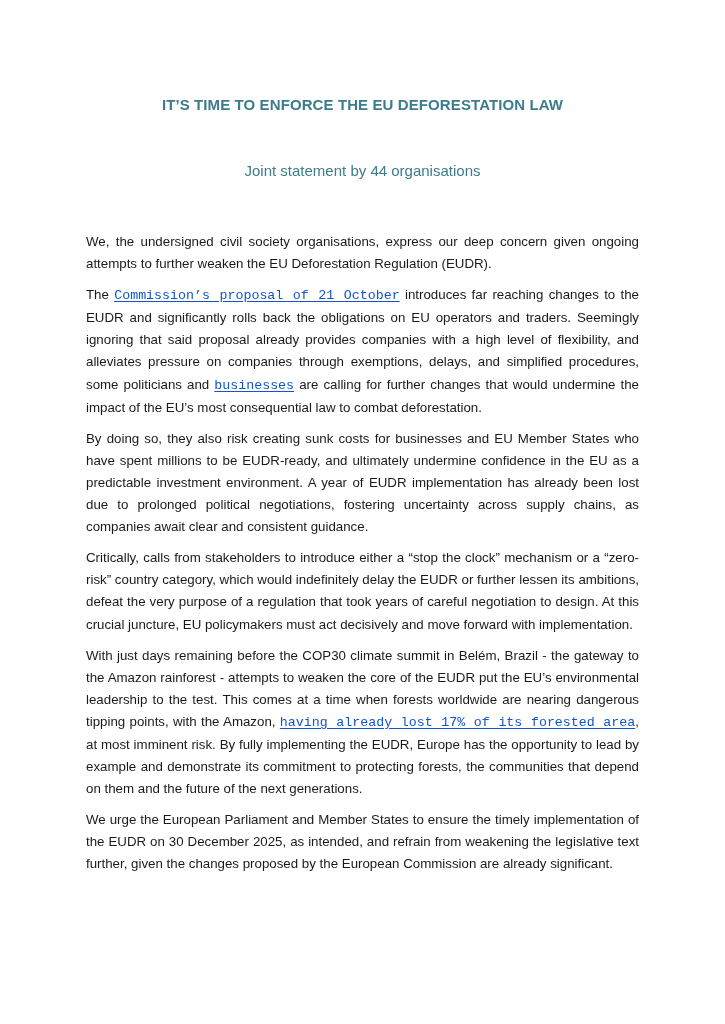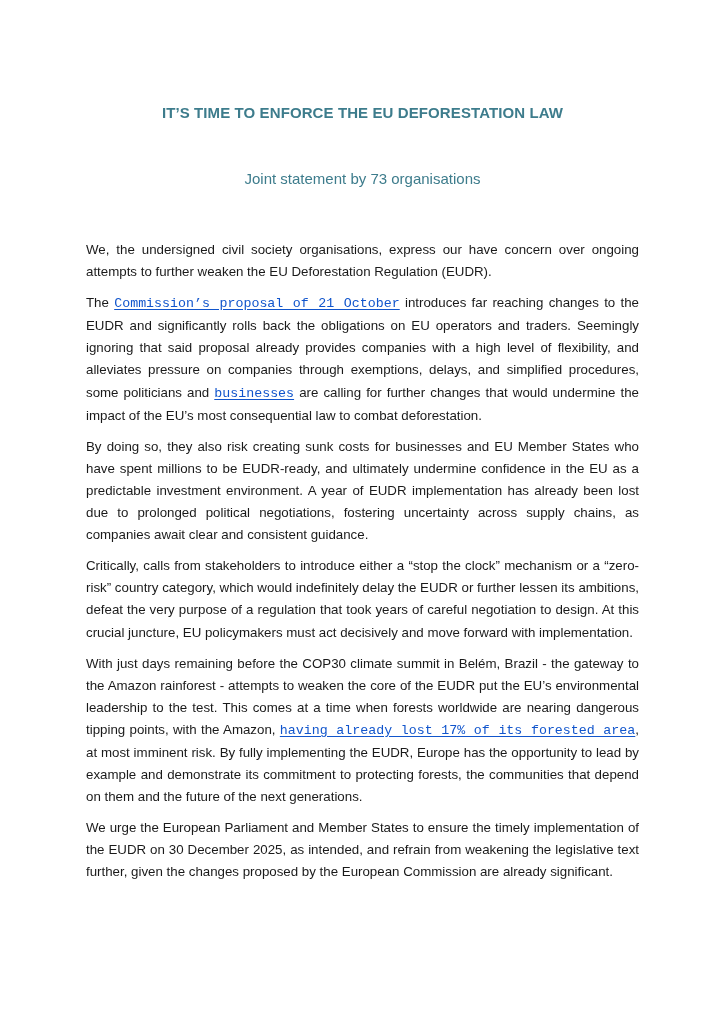--- a/index.html
+++ b/index.html
@@ -13,21 +13,21 @@
     overflow: hidden;
     font-family: "Liberation Sans", sans-serif;
     color: #000000;
   }
   .page {
     position: relative;
     width: 725px;
     height: 1024px;
     background: #ffffff;
     box-sizing: border-box;
-    padding: 16px 86px;
+    padding: 8px 86px;
     border-radius: 30px;
   }
   .doc-title {
     margin: 0;
     padding-top: 86px;
     text-align: center;
     font-size: 15px;
     font-weight: bold;
     letter-spacing: 0.1px;
     color: #3d7c8c;
@@ -64,25 +64,25 @@
     font-family: Liberation Mono, monospace;
   }
 </style>
 </head>
 <body>
 
 <div class="page">
 
   <h1 class="doc-title">IT’S TIME TO ENFORCE THE EU DEFORESTATION LAW</h1>
 
-  <h2 class="doc-subtitle">Joint statement by 73 organisations</h2>
+  <h2 class="doc-subtitle">Joint statement by 44 organisations</h2>
 
   <div class="body-block">
 
-    <p class="para">We, the undersigned civil society organisations, express our have concern over ongoing attempts to further weaken the EU Deforestation Regulation (EUDR).</p>
+    <p class="para">We, the undersigned civil society organisations, express our deep concern given ongoing attempts to further weaken the EU Deforestation Regulation (EUDR).</p>
 
     <p class="para"><span>The </span><a class="doclink" href="#">Commission’s proposal of 21 October</a><span> introduces far reaching changes to the EUDR and significantly rolls back the obligations on EU operators and traders. Seemingly ignoring that said proposal already provides companies with a high level of flexibility, and alleviates pressure on companies through exemptions, delays, and simplified procedures, some politicians and </span><a class="doclink" href="#">businesses</a><span> are calling for further changes that would undermine the impact of the EU’s most consequential law to combat deforestation.</span></p>
 
     <p class="para">By doing so, they also risk creating sunk costs for businesses and EU Member States who have spent millions to be EUDR-ready, and ultimately undermine confidence in the EU as a predictable investment environment. A year of EUDR implementation has already been lost due to prolonged political negotiations, fostering uncertainty across supply chains, as companies await clear and consistent guidance.</p>
 
     <p class="para">Critically, calls from stakeholders to introduce either a “stop the clock” mechanism or a “zero-risk” country category, which would indefinitely delay the EUDR or further lessen its ambitions, defeat the very purpose of a regulation that took years of careful negotiation to design. At this crucial juncture, EU policymakers must act decisively and move forward with implementation.</p>
 
     <p class="para"><span>With just days remaining before the COP30 climate summit in Belém, Brazil - the gateway to the Amazon rainforest -  attempts to weaken the core of the EUDR put the EU’s environmental leadership to the test. This comes at a time when forests worldwide are nearing dangerous tipping points, with the Amazon, </span><a class="doclink" href="#">having already lost 17% of its forested area</a><span>, at most imminent risk. By fully implementing the EUDR, Europe has the opportunity to lead by example and demonstrate its commitment to protecting forests, the communities that depend on them and the future of the next generations.</span></p>
 
     <p class="para">We urge the European Parliament and Member States to ensure the timely implementation of the EUDR on 30 December 2025, as intended, and refrain from weakening the legislative text further, given the changes proposed by the European Commission are already significant.</p>

